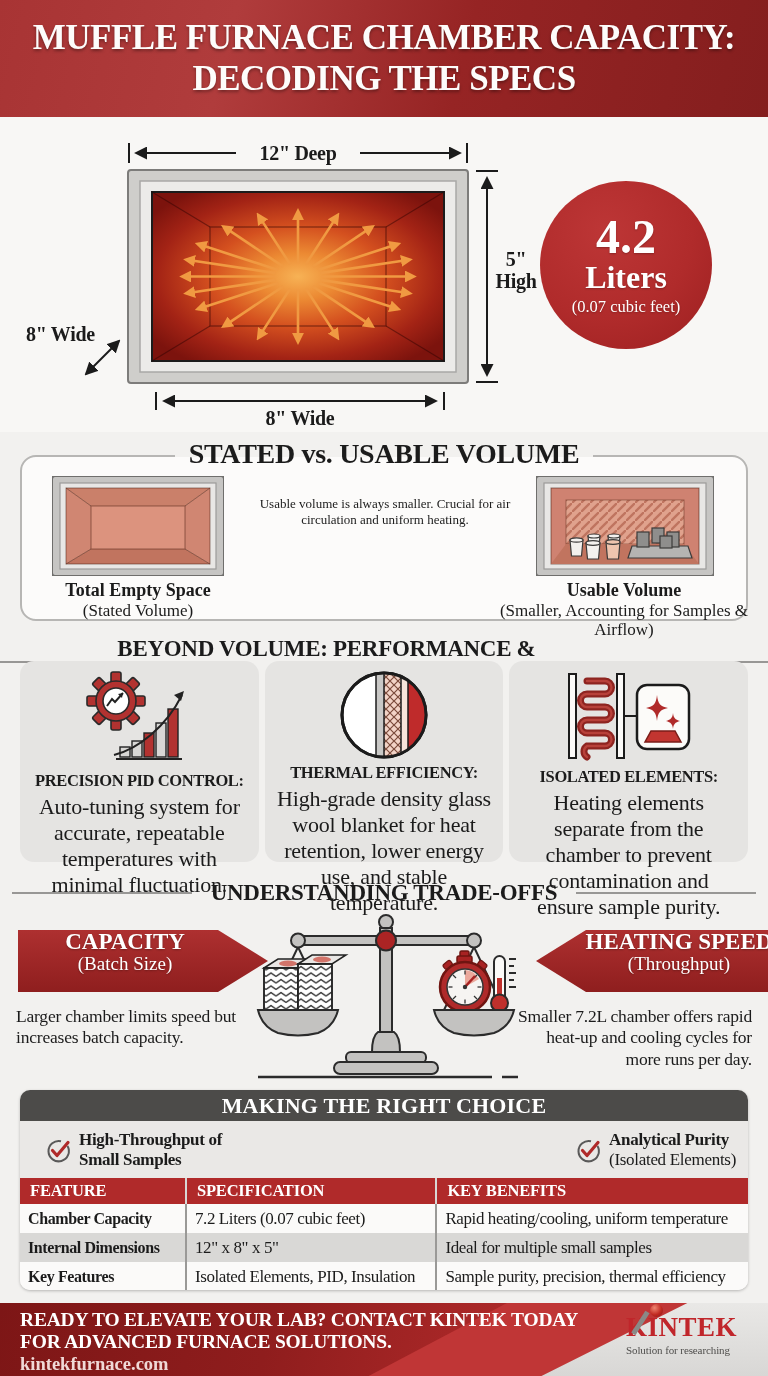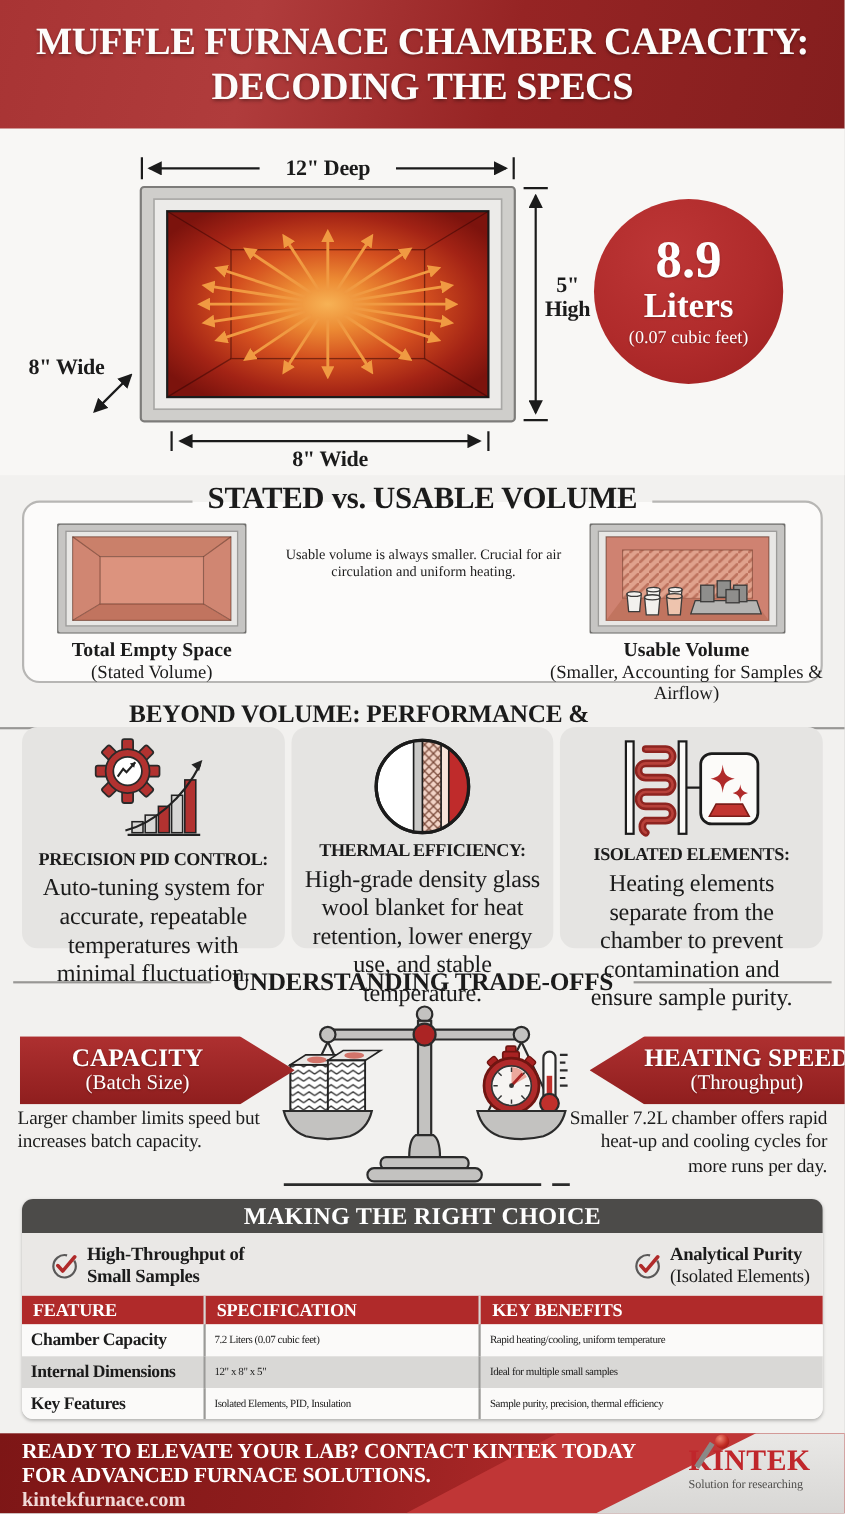--- a/index.html
+++ b/index.html
@@ -48,22 +48,22 @@
   .features{position:absolute;top:632px;left:0;right:0;height:242px;}
   .cards{position:absolute;left:20px;right:20px;top:29px;bottom:12px;display:flex;gap:6px;}
   .card{flex:1;background:#e5e4e2;border-radius:14px;padding:8px 12px 6px;display:flex;
     flex-direction:column;align-items:center;}
   .card .icon-wrap{height:106px;display:flex;align-items:center;justify-content:center;}
   .card h3{margin:2px 0 3px;font-size:16.5px;letter-spacing:-0.4px;white-space:nowrap;}
   .card p{margin:0;font-size:22px;line-height:1.18;text-align:center;letter-spacing:-0.2px;}
   
   .tradeoffs{position:absolute;top:874px;left:0;right:0;height:216px;}
   .scale-wrap{position:absolute;left:246px;top:26px;}
-  .banner{position:absolute;top:68px;width:214px;height:62px;color:#fff;display:flex;
-    flex-direction:column;justify-content:center;align-items:center;
+  .banner{position:absolute;top:56px;width:214px;height:62px;color:#fff;display:flex;
+    flex-direction:column;align-items:center;
     text-shadow:0 1px 2px rgba(0,0,0,.3);
     background:linear-gradient(180deg,#ae3030 0%,#8f1e1e 100%);}
   .banner .b1{font-size:23px;font-weight:bold;line-height:1.05;}
   .banner .b2{font-size:19px;line-height:1.1;}
   .banner-left{left:18px;clip-path:polygon(0 0,80% 0,100% 50%,80% 100%,0 100%);padding-right:36px;}
   .banner-right{left:536px;clip-path:polygon(20% 0,100% 0,100% 100%,20% 100%,0 50%);padding-left:36px;}
   .to-text{position:absolute;top:132px;width:240px;font-size:17.5px;line-height:1.22;
     letter-spacing:-0.2px;}
   .to-left{left:16px;text-align:left;}
   .to-right{left:512px;text-align:right;}
@@ -76,21 +76,21 @@
   .checks{height:57px;background:#eae8e6;display:flex;align-items:center;
     justify-content:space-between;padding:0 12px 0 24px;}
   .check-item{display:flex;align-items:center;gap:7px;}
   .check-item .ct{font-size:17px;line-height:1.12;letter-spacing:-0.3px;}
   .check-item .l1{font-weight:bold;}
   .check-item.bold2 .l2{font-weight:bold;}
   table.spec{width:100%;border-collapse:collapse;table-layout:fixed;}
   table.spec th{background:#b02a2a;color:#fff;font-size:16.5px;text-align:left;
     padding:3px 10px;letter-spacing:-0.2px;border-left:2px solid #d8d7d5;white-space:nowrap;}
   table.spec th:first-child{border-left:none;}
-  table.spec td{font-size:10px;letter-spacing:-0.4px;padding:0 8px;height:29px;
+  table.spec td{font-size:17px;letter-spacing:-0.4px;padding:0 8px;height:29px;
     border-left:2px solid #9a9997;white-space:nowrap;overflow:hidden;}
   table.spec td:first-child{font-weight:bold;border-left:none;font-size:16px;}
   table.spec tr.odd{background:#fbfaf9;}
   table.spec tr.even{background:#d9d8d6;}
   
   .footer{position:absolute;top:1303px;left:0;right:0;height:73px;
     background:linear-gradient(102deg,#7d1616 0%,#8f1d1d 35%,#a62626 58%,#b22c2c 75%);}
   .footer .sheen{position:absolute;inset:0;background:#c03636;
     clip-path:polygon(66% 0,90% 0,70.5% 100%,48% 100%);}
   .footer .corner{position:absolute;inset:0;
@@ -183,21 +183,21 @@
       </g>
     </svg>
     <div class="dim-label lbl-deep">12" Deep</div>
     <div class="dim-label lbl-high">
       <div>5"</div>
       <div>High</div>
     </div>
     <div class="dim-label lbl-wide-left">8" Wide</div>
     <div class="dim-label lbl-wide-bottom">8" Wide</div>
     <div class="badge">
-      <div class="v">8.9</div>
+      <div class="v">4.2</div>
       <div class="u">Liters</div>
       <div class="n">(0.07 cubic feet)</div>
     </div>
   </div>
 
   <div class="stated">
     <div class="sv-box"></div>
     <div class="sv-title">
       <span>STATED vs. USABLE VOLUME</span>
     </div>

